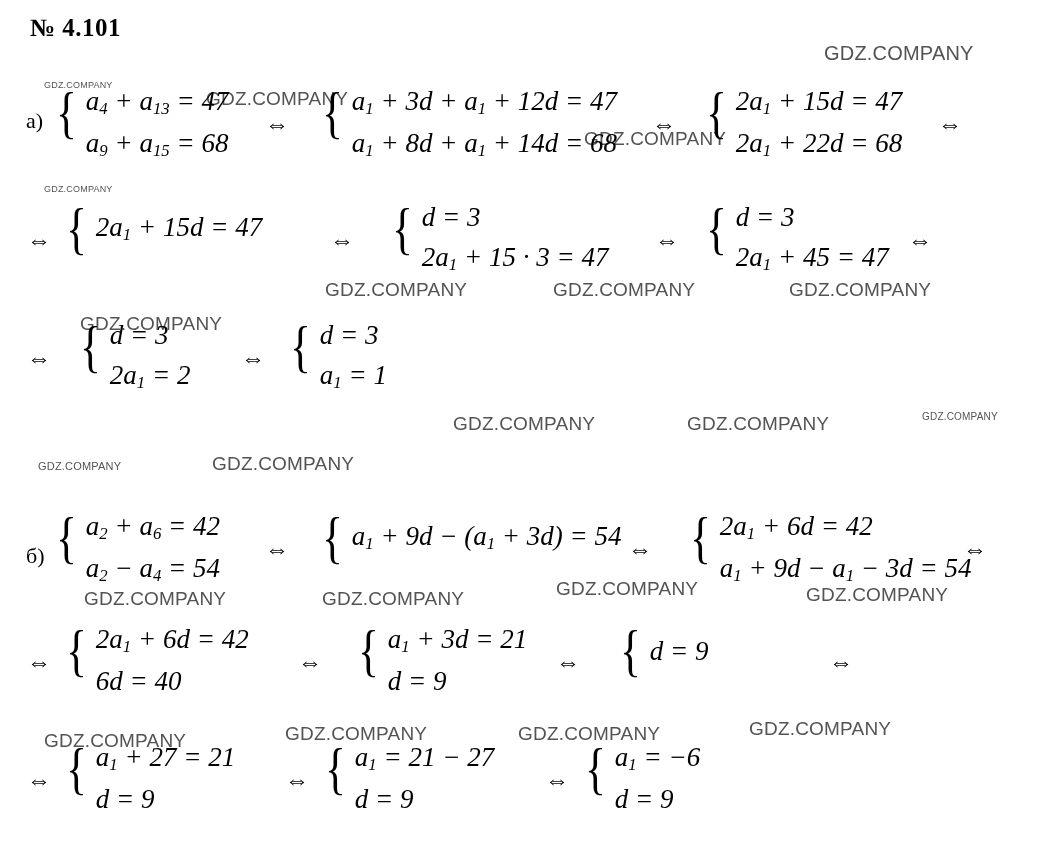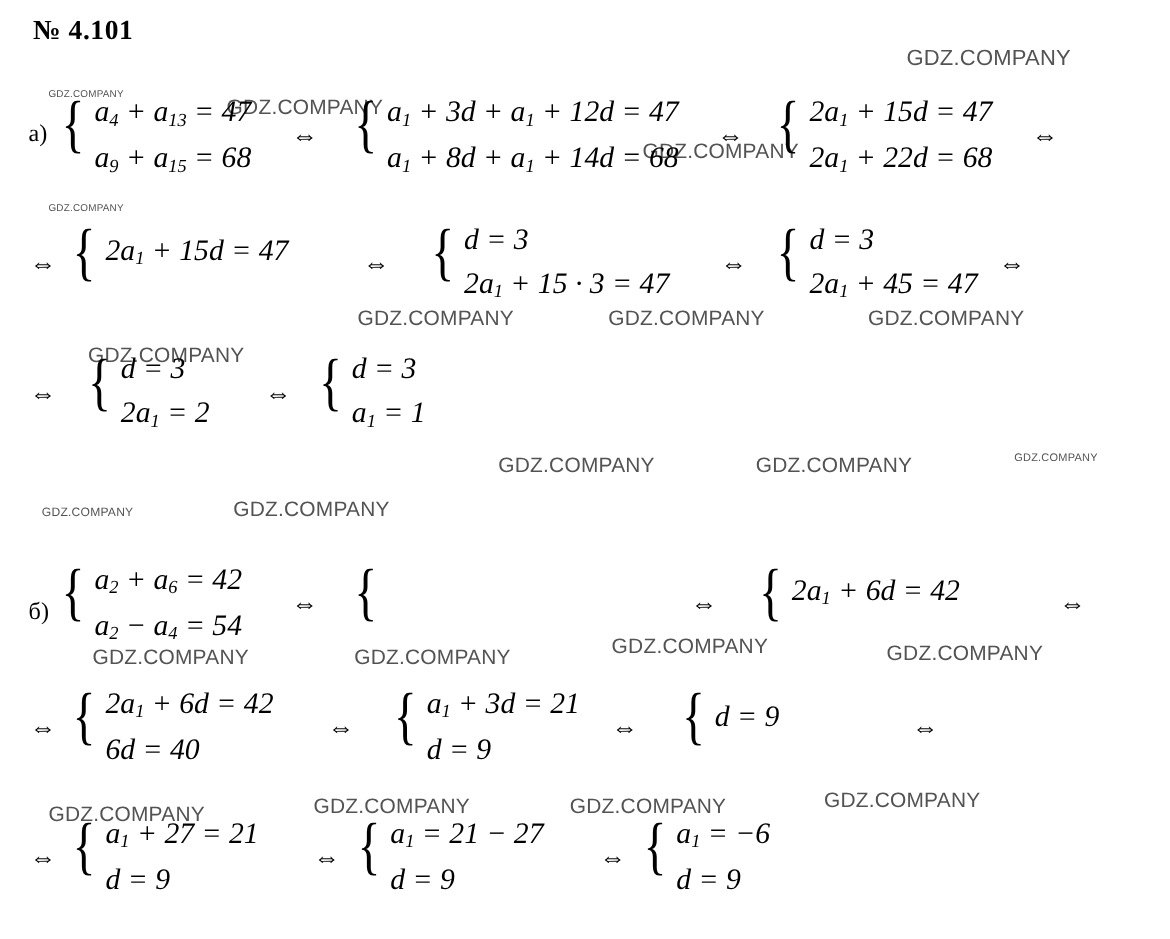--- a/index.html
+++ b/index.html
@@ -181,26 +181,28 @@
       <div class="sys" style="left: 56px; top: 511px;">
         <span class="brace">{</span>
         <div class="eqs">
           <div class="eq">a<sub>2</sub> + a<sub>6</sub> = 42</div>
           <div class="eq">a<sub>2</sub> − a<sub>4</sub> = 54</div>
         </div>
       </div>
       <div class="sys" style="left: 322px; top: 511px;">
         <span class="brace">{</span>
         <div class="eqs">
+          <div class="eq">a<sub>1</sub> + 9d − (a<sub>1</sub> + 3d) = 54</div>
         </div>
       </div>
       <div class="sys" style="left: 690px; top: 511px;">
         <span class="brace">{</span>
         <div class="eqs">
           <div class="eq">2a<sub>1</sub> + 6d = 42</div>
+          <div class="eq">a<sub>1</sub> + 9d − a<sub>1</sub> − 3d = 54</div>
         </div>
       </div>
       <div class="iff" style="left: 27px; top: 650px;">⇔</div>
       <div class="iff" style="left: 298px; top: 650px;">⇔</div>
       <div class="iff" style="left: 556px; top: 650px;">⇔</div>
       <div class="iff" style="left: 829px; top: 650px;">⇔</div>
       <div class="sys" style="left: 66px; top: 624px;">
         <span class="brace">{</span>
         <div class="eqs">
           <div class="eq">2a<sub>1</sub> + 6d = 42</div>

